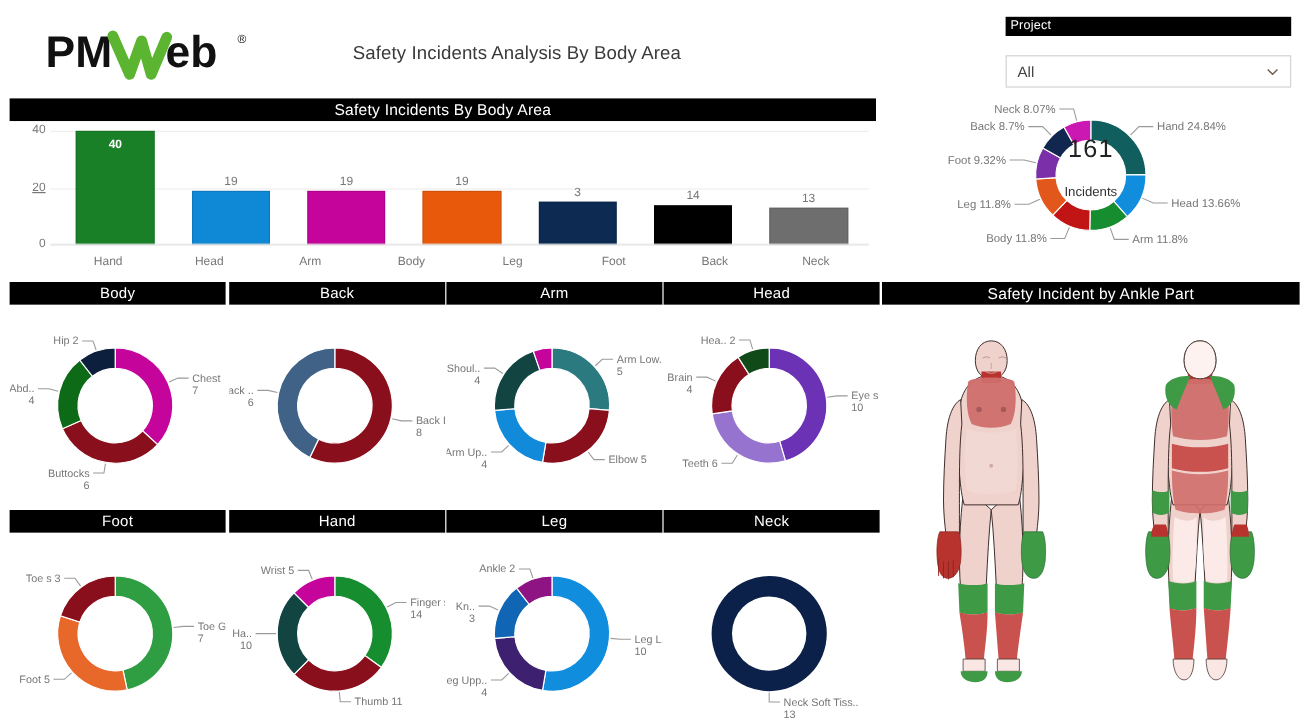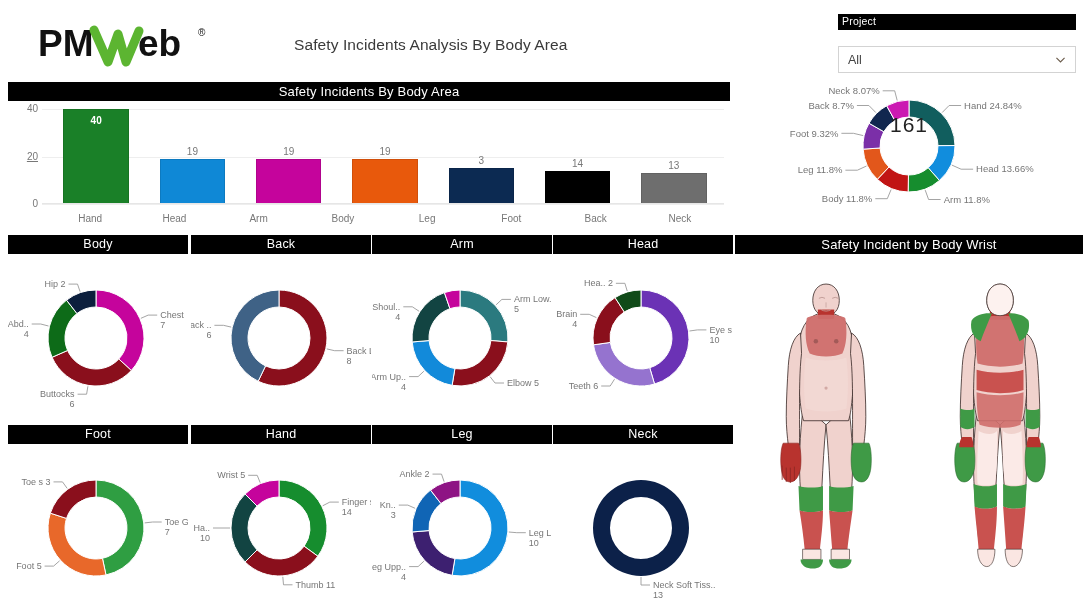--- a/index.html
+++ b/index.html
@@ -193,20 +193,21 @@
             <path d="M 131.5 84.0 L 122.4 88.2 L 110.4 88.2" class="leader"></path>
             <text x="107.41449241140609" y="91.4473793806077" class="lbl-b" text-anchor="end">Leg 11.8%</text>
             <path d="M 128.2 53.6 L 118.4 51.3 L 106.4 51.3" class="leader"></path>
             <text x="103.42626390632313" y="54.52877840970505" class="lbl-b" text-anchor="end">Foot 9.32%</text>
             <path d="M 140.9 30.6 L 133.9 23.5 L 121.9 23.5" class="leader"></path>
             <text x="118.89485599934727" y="26.69595792162333" class="lbl-b" text-anchor="end">Back 8.7%</text>
             <path d="M 162.2 18.5 L 159.7 8.8 L 147.7 8.8" class="leader"></path>
             <text x="144.70190030347692" y="12.022428967303338" class="lbl-b" text-anchor="end">Neck 8.07%</text>
           </svg>
         <div class="center-num" id="pct-center-num" style="top: 31px;">161</div>
+        <div class="center-sub" id="pct-center-sub" style="top: 72px;">Incidents</div>
       </div>
     </div>
   </div>
 
   <div class="panel mini" style="left:8px;top:235px;">
     <div class="panel-head">Body</div>
     <div class="panel-body">
         <div class="mini-chart">
           <svg viewBox="0 0 180 167" width="180" height="167">
             <path d="M 88 36 A 48 48 0 0 1 123.31474771231032 116.50951543803556 L 110.80744123086708 104.99572872039798 A 31 31 0 0 0 88 53 Z" fill="#c5049c" stroke="#fff" stroke-width="1"></path>
@@ -375,21 +376,21 @@
             M 57 84 A 31 31 0 1 0 119 84 A 31 31 0 1 0 57 84 Z" fill="#0c2149" stroke="#fff" stroke-width="0"></path>
             <path d="M 88.0 133.0 L 88.0 141.0 L 97.0 141.0" class="leader"></path>
             <text x="100" y="144" class="lbl" text-anchor="start">Neck Soft Tiss..</text>
             <text x="100" y="154" class="lbl" text-anchor="start">13</text>
           </svg>
         </div>
       </div>
   </div>
 
   <div class="panel" id="body-panel">
-    <div class="panel-head big">Safety Incident by Body Wrist</div>
+    <div class="panel-head big">Safety Incident by Ankle Part</div>
     <div class="panel-body">
       <div class="figs">
         <svg viewBox="0 0 348 330" width="348" height="330">
           <defs>
             <g id="human">
 
               <path d="M30 120 C26 150 25 180 27 205 C28 222 30 238 31 252 L45 252 C46 236 47 218 48 200 C49 180 50 160 52 140 Z" fill="#f0d2cd" stroke="#3a2a28" stroke-width=".8"></path>
               <path d="M74 120 C78 150 79 180 77 205 C76 222 74 238 73 252 L59 252 C58 236 57 218 56 200 C55 180 54 160 52 140 Z" fill="#f0d2cd" stroke="#3a2a28" stroke-width=".8"></path>
 
               <path d="M52 30 C40 30 30 38 27 52 C24 66 24 92 26 110 C27 122 28 130 30 136 L74 136 C76 130 77 122 78 110 C80 92 80 66 77 52 C74 38 64 30 52 30 Z" fill="#f0d2cd" stroke="#3a2a28" stroke-width=".8"></path>

